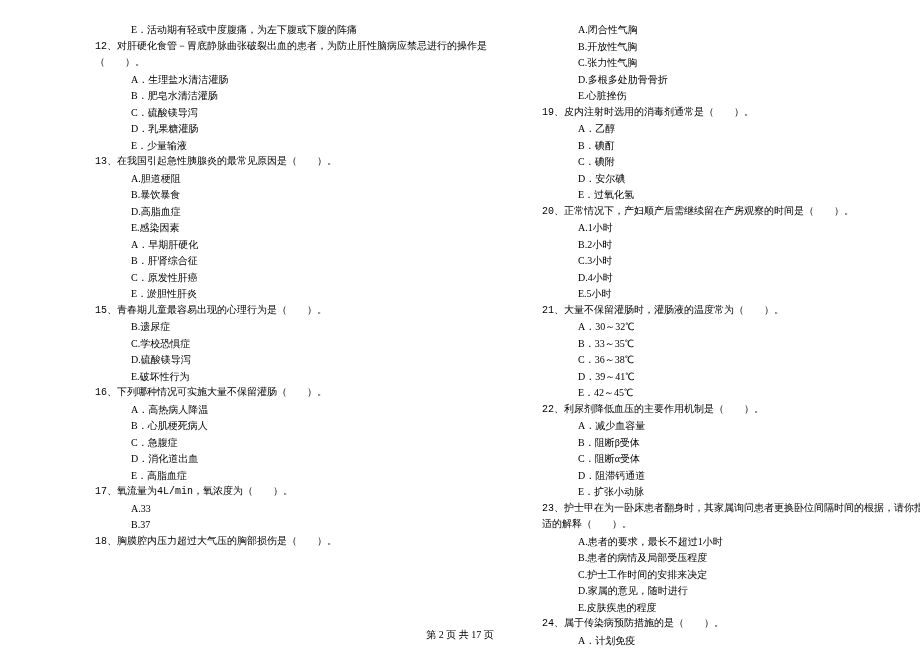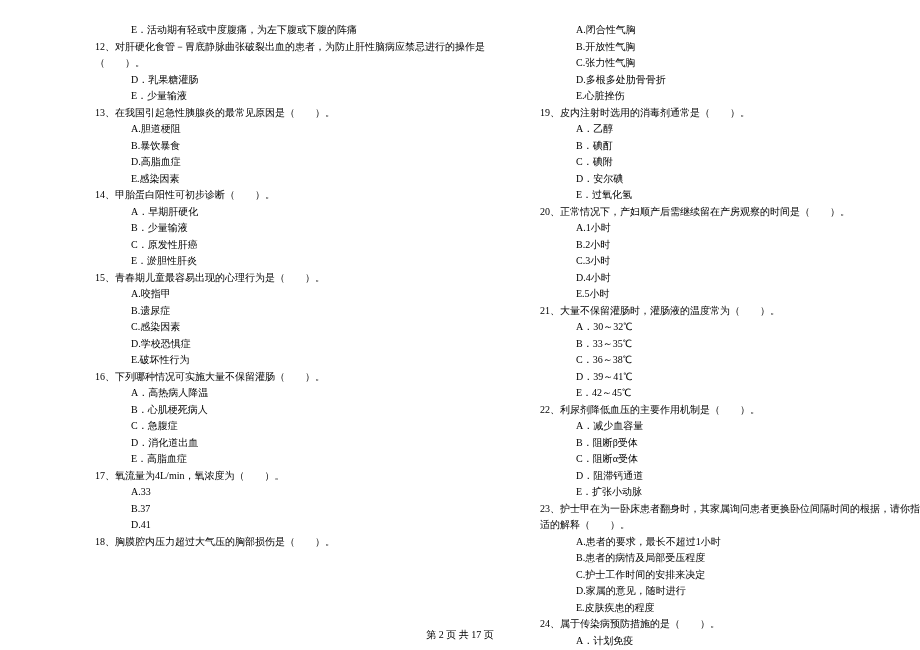--- a/index.html
+++ b/index.html
@@ -18,67 +18,67 @@
     padding: 22px 50px 0 95px;
     gap: 55px;
   }
   .col {
     flex: 1;
   }
   .line {
     line-height: 16.5px;
     white-space: nowrap;
   }
-  .ind1 { padding-left: 0px; }
+  .ind1 { padding-left: 0px; font-family: Liberation Mono, monospace; }
   .ind2 { padding-left: 36px; }
   .footer {
     position: absolute;
     bottom: 8px;
     left: 0;
     width: 100%;
     text-align: center;
     font-size: 10px;
   }
 </style>
 </head>
 <body>
 
 <div class="page">
   <div class="col" id="left-col">
       <div class="line ind2">E．活动期有轻或中度腹痛，为左下腹或下腹的阵痛</div>
       <div class="line ind1">12、对肝硬化食管－胃底静脉曲张破裂出血的患者，为防止肝性脑病应禁忌进行的操作是</div>
       <div class="line ind1">（　　）。</div>
+      <div class="line ind2">A．生理盐水清洁灌肠</div>
+      <div class="line ind2">B．肥皂水清洁灌肠</div>
+      <div class="line ind2">C．硫酸镁导泻</div>
       <div class="line ind2">D．乳果糖灌肠</div>
       <div class="line ind2">E．少量输液</div>
       <div class="line ind1">13、在我国引起急性胰腺炎的最常见原因是（　　）。</div>
       <div class="line ind2">A.胆道梗阻</div>
       <div class="line ind2">B.暴饮暴食</div>
       <div class="line ind2">D.高脂血症</div>
       <div class="line ind2">E.感染因素</div>
-      <div class="line ind1">14、甲胎蛋白阳性可初步诊断（　　）。</div>
       <div class="line ind2">A．早期肝硬化</div>
-      <div class="line ind2">B．少量输液</div>
+      <div class="line ind2">B．肝肾综合征</div>
       <div class="line ind2">C．原发性肝癌</div>
       <div class="line ind2">E．淤胆性肝炎</div>
       <div class="line ind1">15、青春期儿童最容易出现的心理行为是（　　）。</div>
-      <div class="line ind2">A.咬指甲</div>
       <div class="line ind2">B.遗尿症</div>
-      <div class="line ind2">C.感染因素</div>
-      <div class="line ind2">D.学校恐惧症</div>
+      <div class="line ind2">C.学校恐惧症</div>
+      <div class="line ind2">D.硫酸镁导泻</div>
       <div class="line ind2">E.破坏性行为</div>
       <div class="line ind1">16、下列哪种情况可实施大量不保留灌肠（　　）。</div>
       <div class="line ind2">A．高热病人降温</div>
       <div class="line ind2">B．心肌梗死病人</div>
       <div class="line ind2">C．急腹症</div>
       <div class="line ind2">D．消化道出血</div>
       <div class="line ind2">E．高脂血症</div>
       <div class="line ind1">17、氧流量为4L/min，氧浓度为（　　）。</div>
       <div class="line ind2">A.33</div>
       <div class="line ind2">B.37</div>
-      <div class="line ind2">D.41</div>
       <div class="line ind1">18、胸膜腔内压力超过大气压的胸部损伤是（　　）。</div>
     </div>
   <div class="col" id="right-col">
       <div class="line ind2">A.闭合性气胸</div>
       <div class="line ind2">B.开放性气胸</div>
       <div class="line ind2">C.张力性气胸</div>
       <div class="line ind2">D.多根多处肋骨骨折</div>
       <div class="line ind2">E.心脏挫伤</div>
       <div class="line ind1">19、皮内注射时选用的消毒剂通常是（　　）。</div>
       <div class="line ind2">A．乙醇</div>

